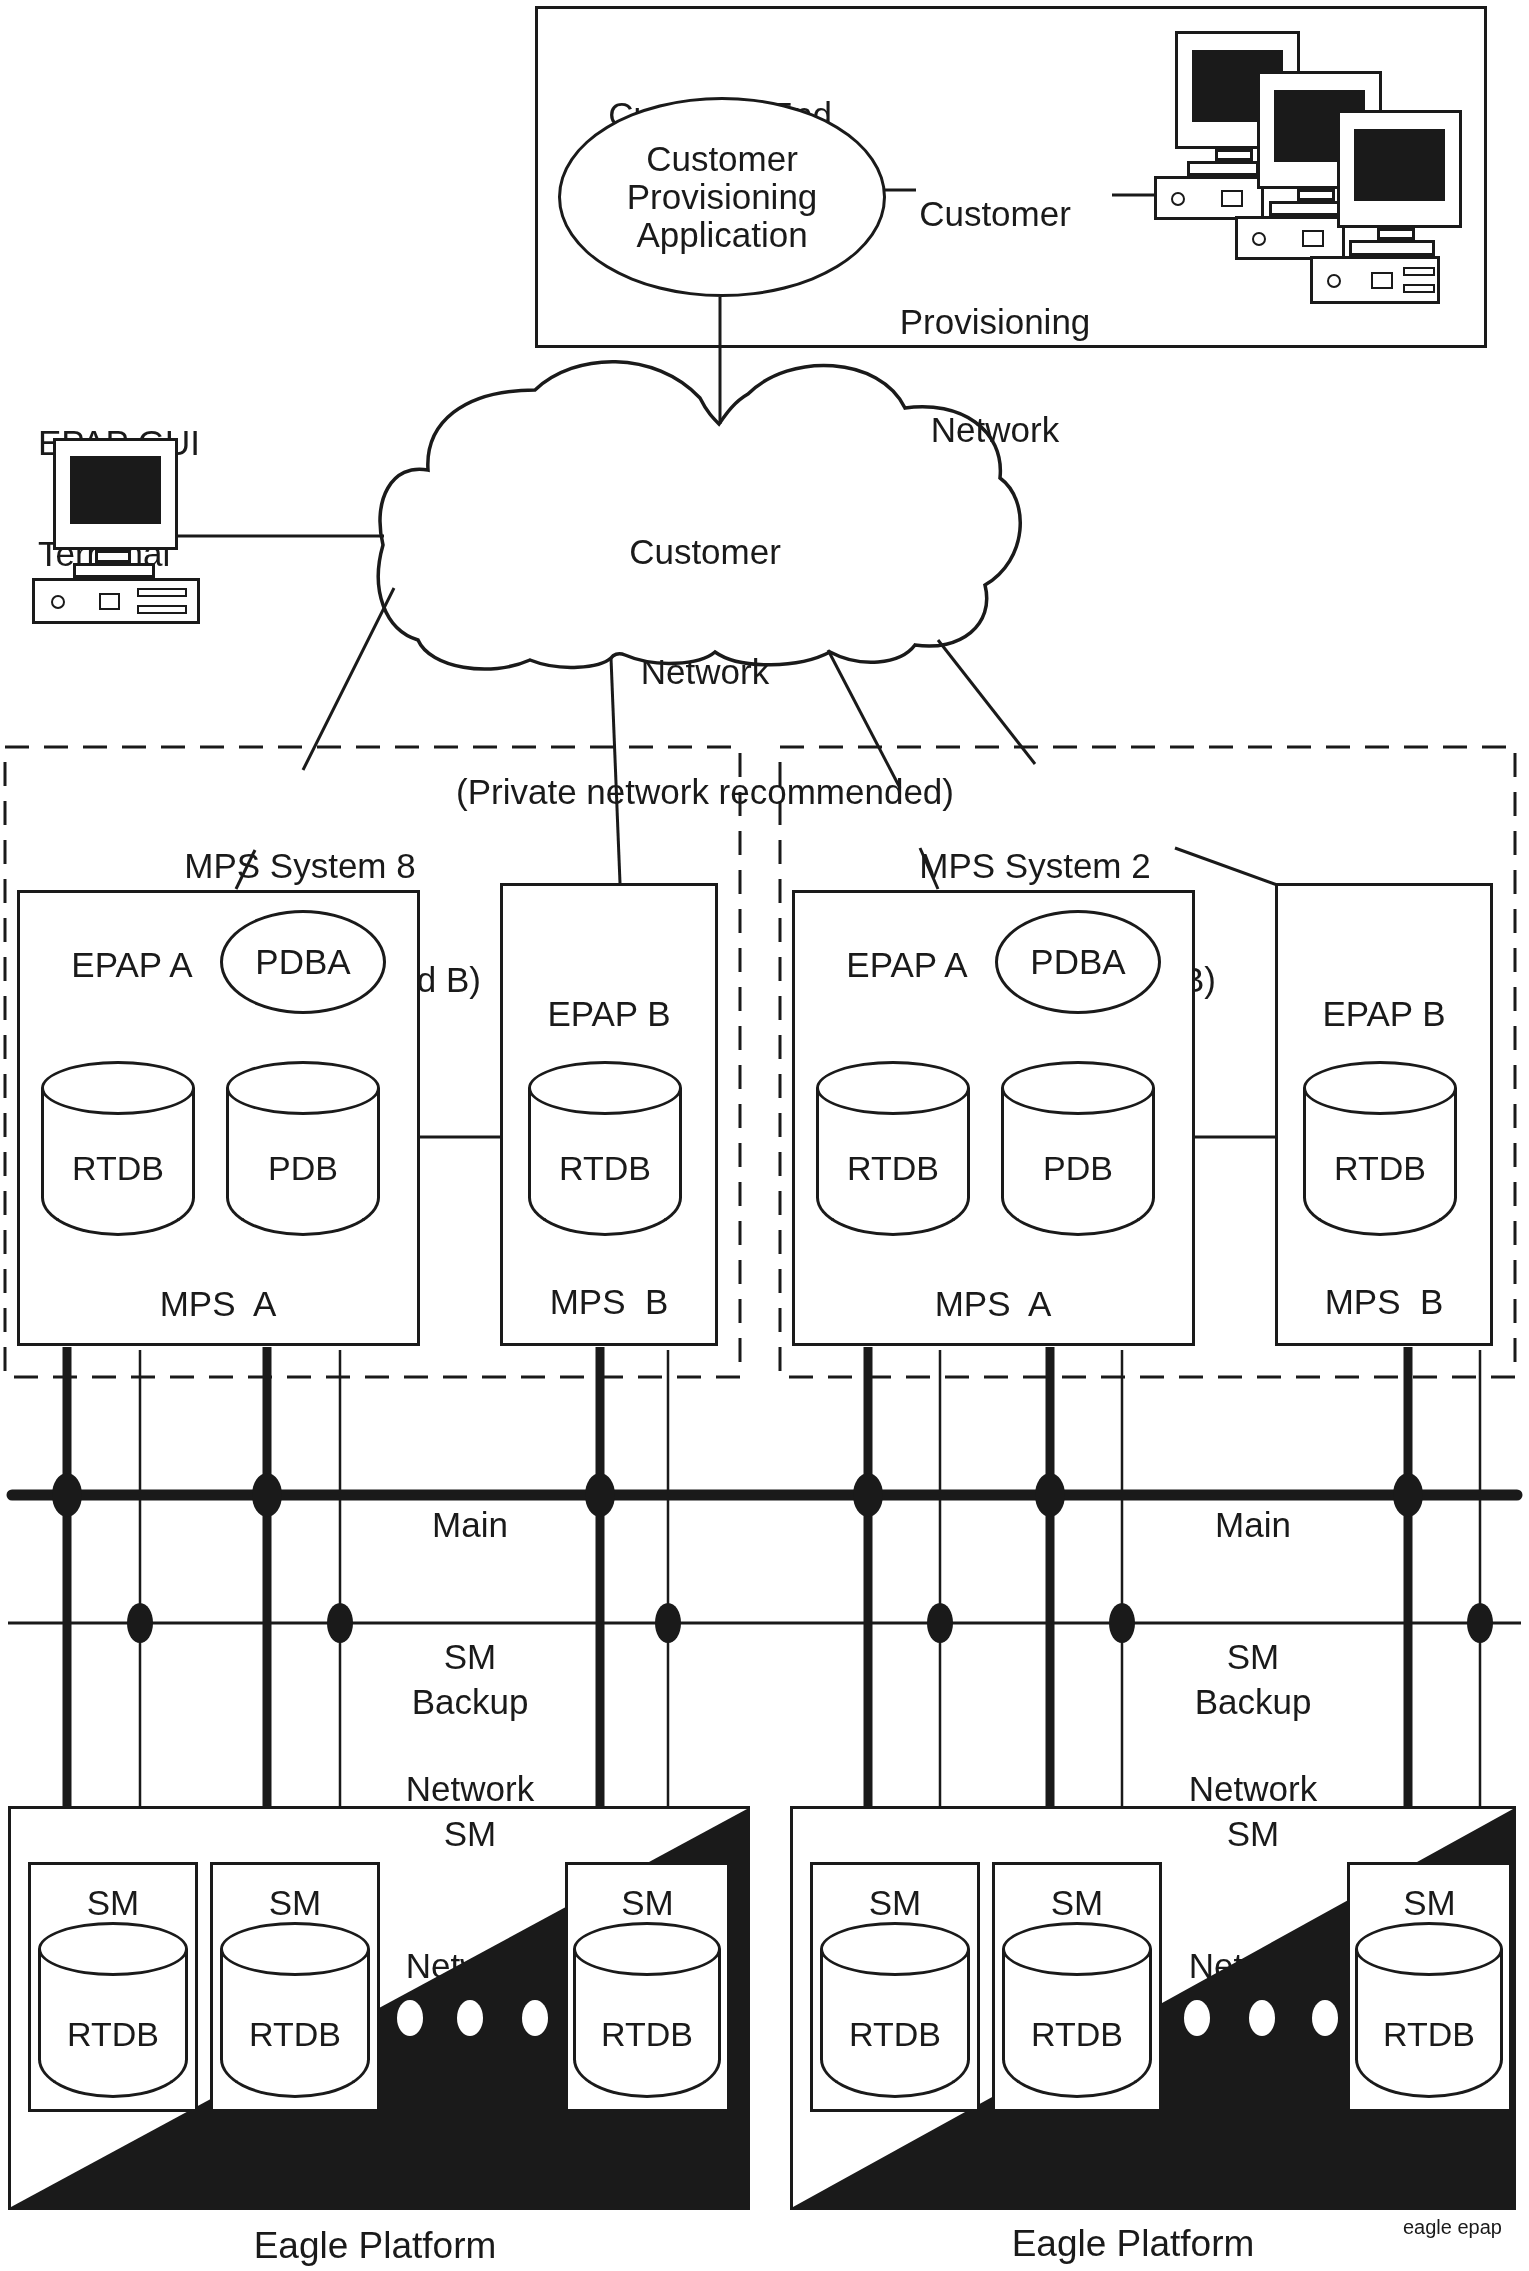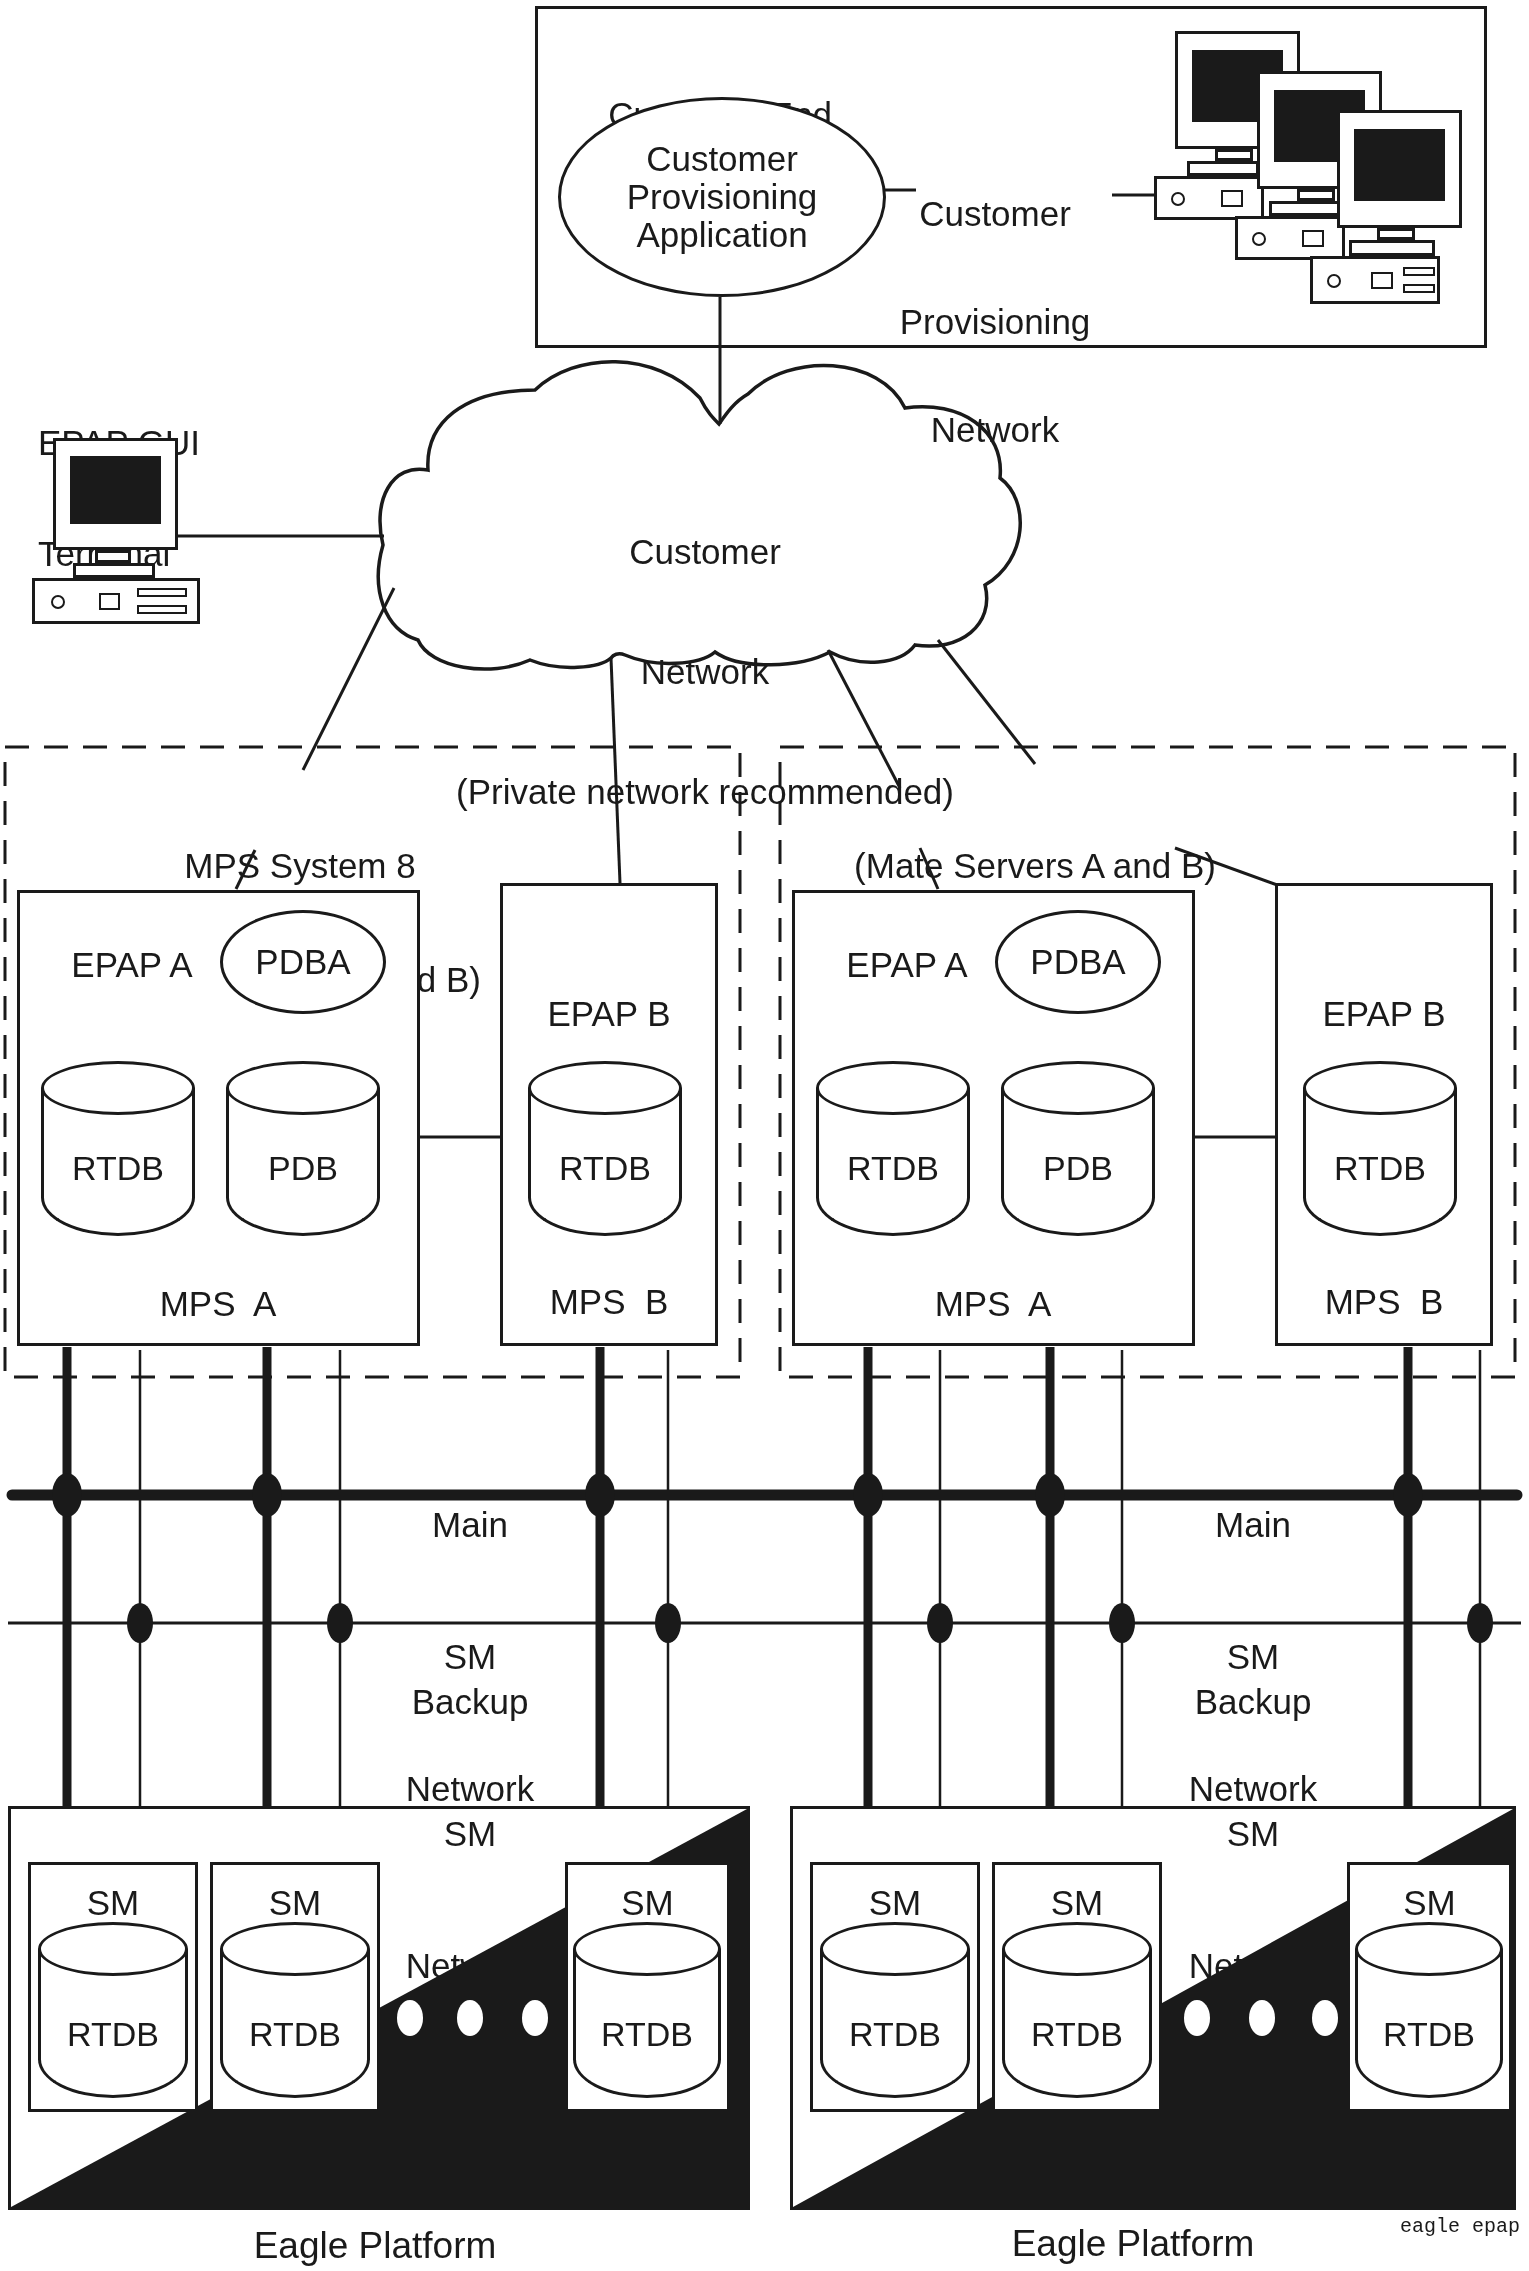--- a/index.html
+++ b/index.html
@@ -228,20 +228,21 @@
   <div class="box" style="left:500px;top:883px;width:218px;height:463px;"></div>
   <div class="t" style="left:509px;top:995px;width:200px;">EPAP B</div>
   <div class="cyl" style="left:528px;top:1061px;width:154px;height:175px;">
     <div class="cyl-top"></div>
     <div class="cyl-body"></div>
     <div class="cyl-label" style="top:89px;">RTDB</div>
   </div>
   <div class="t" style="left:509px;top:1283px;width:200px;">MPS  B</div>
 
   <div class="t" style="left:825px;top:771px;width:420px;line-height:38px;">
+    <div>MPS System 2</div>
     <div>(Mate Servers A and B)</div>
   </div>
 
   <div class="box" style="left:792px;top:890px;width:403px;height:456px;"></div>
   <div class="t" style="left:807px;top:946px;width:200px;">EPAP A</div>
   <div class="oval" style="left:995px;top:910px;width:166px;height:104px;font-size:35px;">
     <div>PDBA</div>
   </div>
   <div class="cyl" style="left:816px;top:1061px;width:154px;height:175px;">
     <div class="cyl-top"></div>
@@ -342,15 +343,15 @@
   <div class="card" style="left:1347px;top:1862px;width:165px;height:250px;"></div>
   <div class="t" style="left:1347px;top:1884px;width:165px;">SM</div>
   <div class="cyl" style="left:1355px;top:1922px;width:148px;height:176px;">
     <div class="cyl-top"></div>
     <div class="cyl-body"></div>
     <div class="cyl-label" style="top:94px;">RTDB</div>
   </div>
 
   <div class="t" style="left:933px;top:2225px;width:400px;font-size:37px;">Eagle Platform</div>
 
-  <div class="t small" style="left:1385px;top:2216px;width:135px;text-align:right;font-family:Liberation Mono, monospace;">eagle epap</div>
+  <div class="t small" style="left:1385px;top:2216px;width:135px;text-align:center;">eagle epap</div>
 
 </div>
 
 </body></html>

